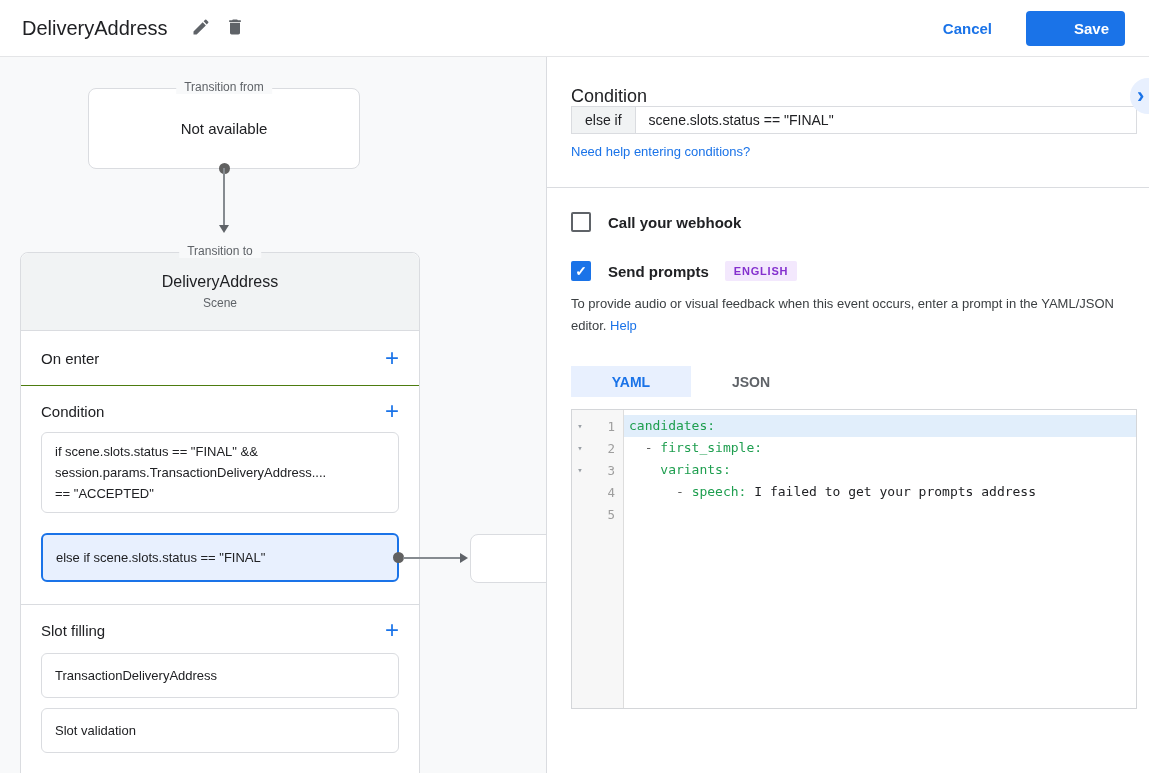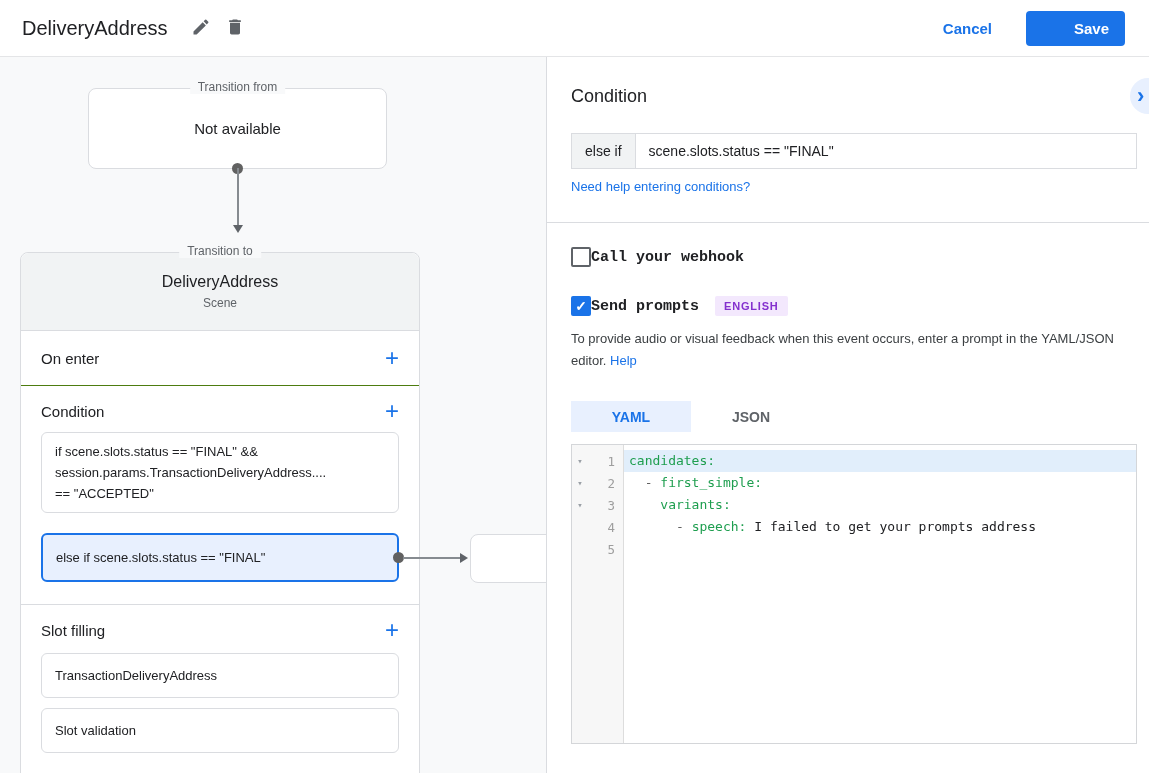--- a/index.html
+++ b/index.html
@@ -21,21 +21,21 @@
   .save-btn { width:99px; height:35px; margin-right:24px; background:#1a73e8; color:#fff;
               border:none; border-radius:4px; font-size:15px; font-weight:bold;
               cursor:pointer; font-family:inherit;padding-left:32px; }
 
   
   .canvas { position:absolute; left:0; top:57px; width:547px; height:716px;
             background:#f8f9fa; border-right:1px solid #dadce0; overflow:hidden; }
   .node-legend { position:absolute; top:-9px; left:50%; transform:translateX(-50%);
                  background:#f8f9fa; padding:0 8px; font-size:12px; color:#5f6368;
                  white-space:nowrap; }
-  .tf-box { position:absolute; left:88px; top:31px; width:299px; height:81px;
+  .tf-box { position:absolute; left:88px; top:31px; width:272px; height:81px;
             background:#fff; border:1px solid #dadce0; border-radius:8px;
             display:flex; align-items:center; justify-content:center; }
   .tf-box .tf-value { font-size:15px; color:#202124; }
   .conn-dot-v { position:absolute; left:calc(50% - 5.5px); bottom:-6px; width:11px; height:11px;
                 border-radius:50%; background:#616161; }
   .conn-line-v { position:absolute; left:calc(50% - 1px); top:100%; width:2px; height:57px;
                  background:#868b90; }
   .conn-arrow-v { position:absolute; left:calc(50% - 5px); top:calc(100% + 57px);
                   width:0; height:0; border-left:5px solid transparent;
                   border-right:5px solid transparent; border-top:8px solid #5f6368; }
@@ -74,37 +74,37 @@
                  border-radius:8px; }
 
   
   .panel { position:absolute; left:547px; top:57px; width:602px; height:716px;
            background:#fff; overflow:hidden; padding:0 12px 0 24px; }
   .panel-title { margin-top:29px; font-size:18px; line-height:20px; color:#202124; }
   .collapse-btn { position:absolute; right:-17px; top:21px; width:36px; height:36px;
                   border-radius:50%; background:#e8f0fe; border:none; cursor:pointer;
                   color:#1a73e8; font-size:22px; font-weight:bold; line-height:34px;
                   text-align:left; padding-left:7px; }
-  .cond-input-row { margin-top:27px; display:flex; height:36px;border-radius:15px; }
+  .cond-input-row { display:flex; height:28px;border-radius:15px; }
   .cond-prefix { background:#f1f3f4; border:1px solid #dadce0; padding:0 13px;
                  font-size:14px; color:#202124; display:flex; align-items:center; }
   .cond-input { flex:1; border:1px solid #dadce0; border-left:none; padding:0 13px;
                 font-size:14px; color:#202124; font-family:inherit; outline:none; background:#fff; }
   .help-link { display:inline-block; margin-top:10px; font-size:13px; color:#1a73e8;
                text-decoration:none; line-height:16px; cursor:pointer; }
   .panel-divider { margin:27px -12px 0 -24px; border-top:1px solid #dadce0; }
   .met-title { margin-top:30px; font-size:17px; line-height:22px; color:#202124; }
   .check-row { display:flex; align-items:center; height:20px; }
   .check-row.webhook { margin-top:24px; }
   .check-row.prompts { margin-top:29px; }
   .checkbox { width:20px; height:20px; border-radius:2px; flex:none; cursor:pointer; }
   .checkbox.unchecked { border:2px solid #5f6368; background:#fff; }
   .checkbox.checked { border:none; background:#1a73e8; color:#fff; font-size:14px;
                       line-height:20px; text-align:center; font-weight:bold; }
-  .check-label { font-size:15px; font-weight:bold; color:#202124; cursor:pointer;font-family:Liberation Mono, monospace; }
+  .check-label { margin-left:17px; font-size:15px; font-weight:bold; color:#202124; cursor:pointer; }
   .lang-badge { margin-left:16px; background:#f3e8fd; color:#8430ce; font-size:11px;
                 font-weight:bold; letter-spacing:0.8px; padding:4px 9px; border-radius:2px; }
   .panel-desc { margin-top:12px; width:556px; font-size:13px; line-height:22px; color:#3c4043; }
   .inline-link { color:#1a73e8; text-decoration:none; cursor:pointer; }
   .tabs { margin-top:29px; display:flex; height:31px; }
   .tab { width:120px; display:flex; align-items:center; justify-content:center;
          font-size:14px; font-weight:bold; cursor:pointer; }
   .tab.active { background:#e8f0fe; color:#1a73e8; }
   .tab.inactive { color:#5f6368;text-align:right; }
 

